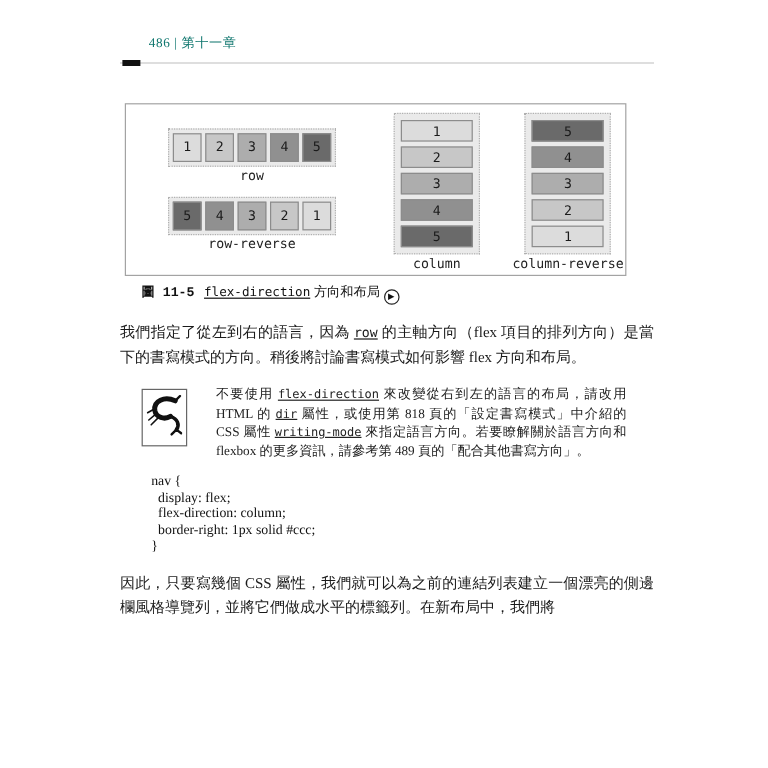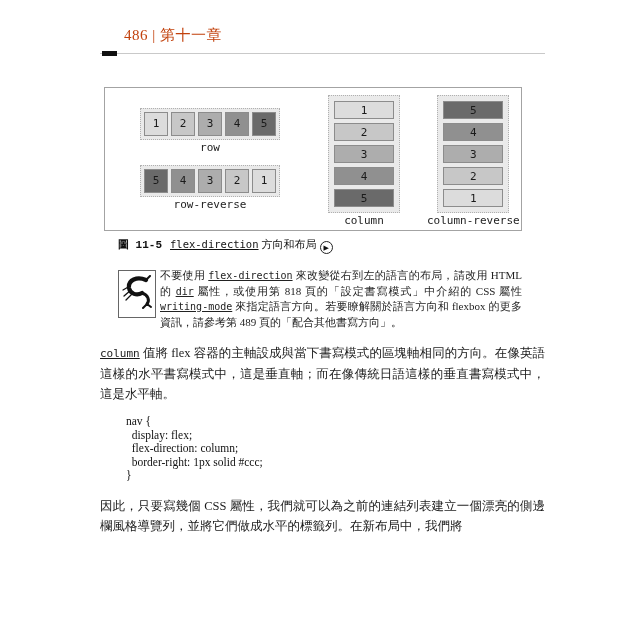--- a/index.html
+++ b/index.html
@@ -2,21 +2,21 @@
 <html><head>
 <meta charset="utf-8">
 <style>
   * { margin:0; padding:0; box-sizing:border-box; }
   html,body { width:640px; height:640px; background:#fff; overflow:hidden; }
   body { font-family:"Liberation Serif","DejaVu Serif",serif; color:#1c1c1c; }
   .page { padding:26px 95px 0 100px; }
 
   
   .hdr { position:relative; border-bottom:1px solid #c9c9c9; padding:0 0 8px 24px; }
-  .hdr .pg { font-size:15px; color:#c2410c; letter-spacing:.5px; }
+  .hdr .pg { font-size:11px; color:#0f766e; letter-spacing:.5px; }
   .hdr-tick { position:absolute; left:2px; bottom:-3px; width:15px; height:5px; background:#111; }
 
   
   .figure { margin-top:33px; margin-left:4px; width:418px; height:144px;
             border:1px solid #a3a3a3; display:flex; padding:0 0 0 14px; background:#fff; }
   .fig-left { width:182px; display:flex; flex-direction:column; justify-content:center;
               align-items:center; gap:11px; }
   .hgroup { display:flex; flex-direction:column; align-items:center; }
   .hstrip { display:flex; gap:3px; padding:3px; background:#eaeaea; border:1px dotted #b0b0b0; }
   .fbox { width:24px; height:24px; border:1px solid #8c8c8c; display:flex; align-items:center;
@@ -35,21 +35,21 @@
   .caption .cap-label { font-weight:bold; margin-right:8px;font-family:Liberation Mono, monospace; }
   .caption .code-inline { font-size:10.5px; }
   .play { display:inline-block; width:13px; height:13px; border:1px solid #222; border-radius:50%;
           text-align:center; line-height:12px; font-size:7px; vertical-align:-2px; margin-left:3px; color:#111; }
 
   
   .para { font-size:12.5px; line-height:20px; text-align:justify; margin-top:13px; color:#1a1a1a; }
   .code-inline { font-family:"DejaVu Sans Mono",monospace; font-size:11px;text-decoration:underline; }
 
   
-  .note { display:flex; gap:4px; margin:14px 0 0 18px; width:404px; }
+  .note { display:flex; gap:24px; margin:14px 0 0 18px; width:404px; }
   .note-icon-box { flex:0 0 38px; height:48px; border:1px solid #666; background:#fff;
                    display:flex; align-items:center; justify-content:center; margin-top:2px; }
   .note-text { flex:1; font-size:11px; line-height:15.5px; text-align:justify; color:#222; }
   .note-text .code-inline { font-size:10px; }
 
   
   .codeblock { margin:11px 0 0 26px; font-family:Liberation Serif, serif;
                font-size:11.5px; line-height:13.5px; color:#111; white-space:pre; }
 </style>
 </head>
@@ -106,35 +106,35 @@
           </div>
         <div class="glabel">column-reverse</div>
       </div>
     </div>
   </div>
 
   <div class="caption">
     <span class="cap-label">圖 11-5</span><span><span class="code-inline">flex-direction</span><span> 方向和布局</span></span><span class="play">▶</span>
   </div>
 
+  <div class="para"><span>我們指定了從左到右的語言，因為 </span><span class="code-inline">row</span><span> 的主軸方向（flex 項目的排列方向）是當下的書寫模式的方向。稍後將討論書寫模式如何影響 flex 方向和布局。</span></div>
 
   <div class="note">
     <div class="note-icon-box">
       <svg width="30" height="38" viewBox="0 0 30 38" aria-hidden="true">
         <path d="M24 5 C 15 1 6 5 7 13 C 8 19 15 21 20 18" fill="none" stroke="#111" stroke-width="4.2" stroke-linecap="round"></path>
         <path d="M24 5 L 28 1" fill="none" stroke="#111" stroke-width="2" stroke-linecap="round"></path>
         <path d="M20 18 C 26 20 28 25 25 29" fill="none" stroke="#111" stroke-width="3" stroke-linecap="round"></path>
         <path d="M25 29 L 21 33 M25 29 L 29 32" fill="none" stroke="#111" stroke-width="2" stroke-linecap="round"></path>
         <path d="M8 11 L 1 15 M9 15 L 2 21 M11 18 L 4 25" fill="none" stroke="#111" stroke-width="1.3" stroke-linecap="round"></path>
       </svg>
     </div>
     <div class="note-text"><span>不要使用 </span><span class="code-inline">flex-direction</span><span> 來改變從右到左的語言的布局，請改用 HTML 的 </span><span class="code-inline">dir</span><span> 屬性，或使用第 818 頁的「設定書寫模式」中介紹的 CSS 屬性 </span><span class="code-inline">writing-mode</span><span> 來指定語言方向。若要瞭解關於語言方向和 flexbox 的更多資訊，請參考第 489 頁的「配合其他書寫方向」。</span></div>
   </div>
 
-  <div class="para"><span class="code-inline">column</span><span> 值將 flex 容器的主軸設成與當下書寫模式的區塊軸相同的方向。在像英語這樣的水平書寫模式中，這是垂直軸；而在像傳統日語這樣的垂直書寫模式中，這是水平軸。</span></div>
 
 
   <pre class="codeblock">nav {
   display: flex;
   flex-direction: column;
   border-right: 1px solid #ccc;
 }</pre>
 
   <div class="para"><span>因此，只要寫幾個 CSS 屬性，我們就可以為之前的連結列表建立一個漂亮的側邊欄風格導覽列，並將它們做成水平的標籤列。在新布局中，我們將 </span></div>
 

